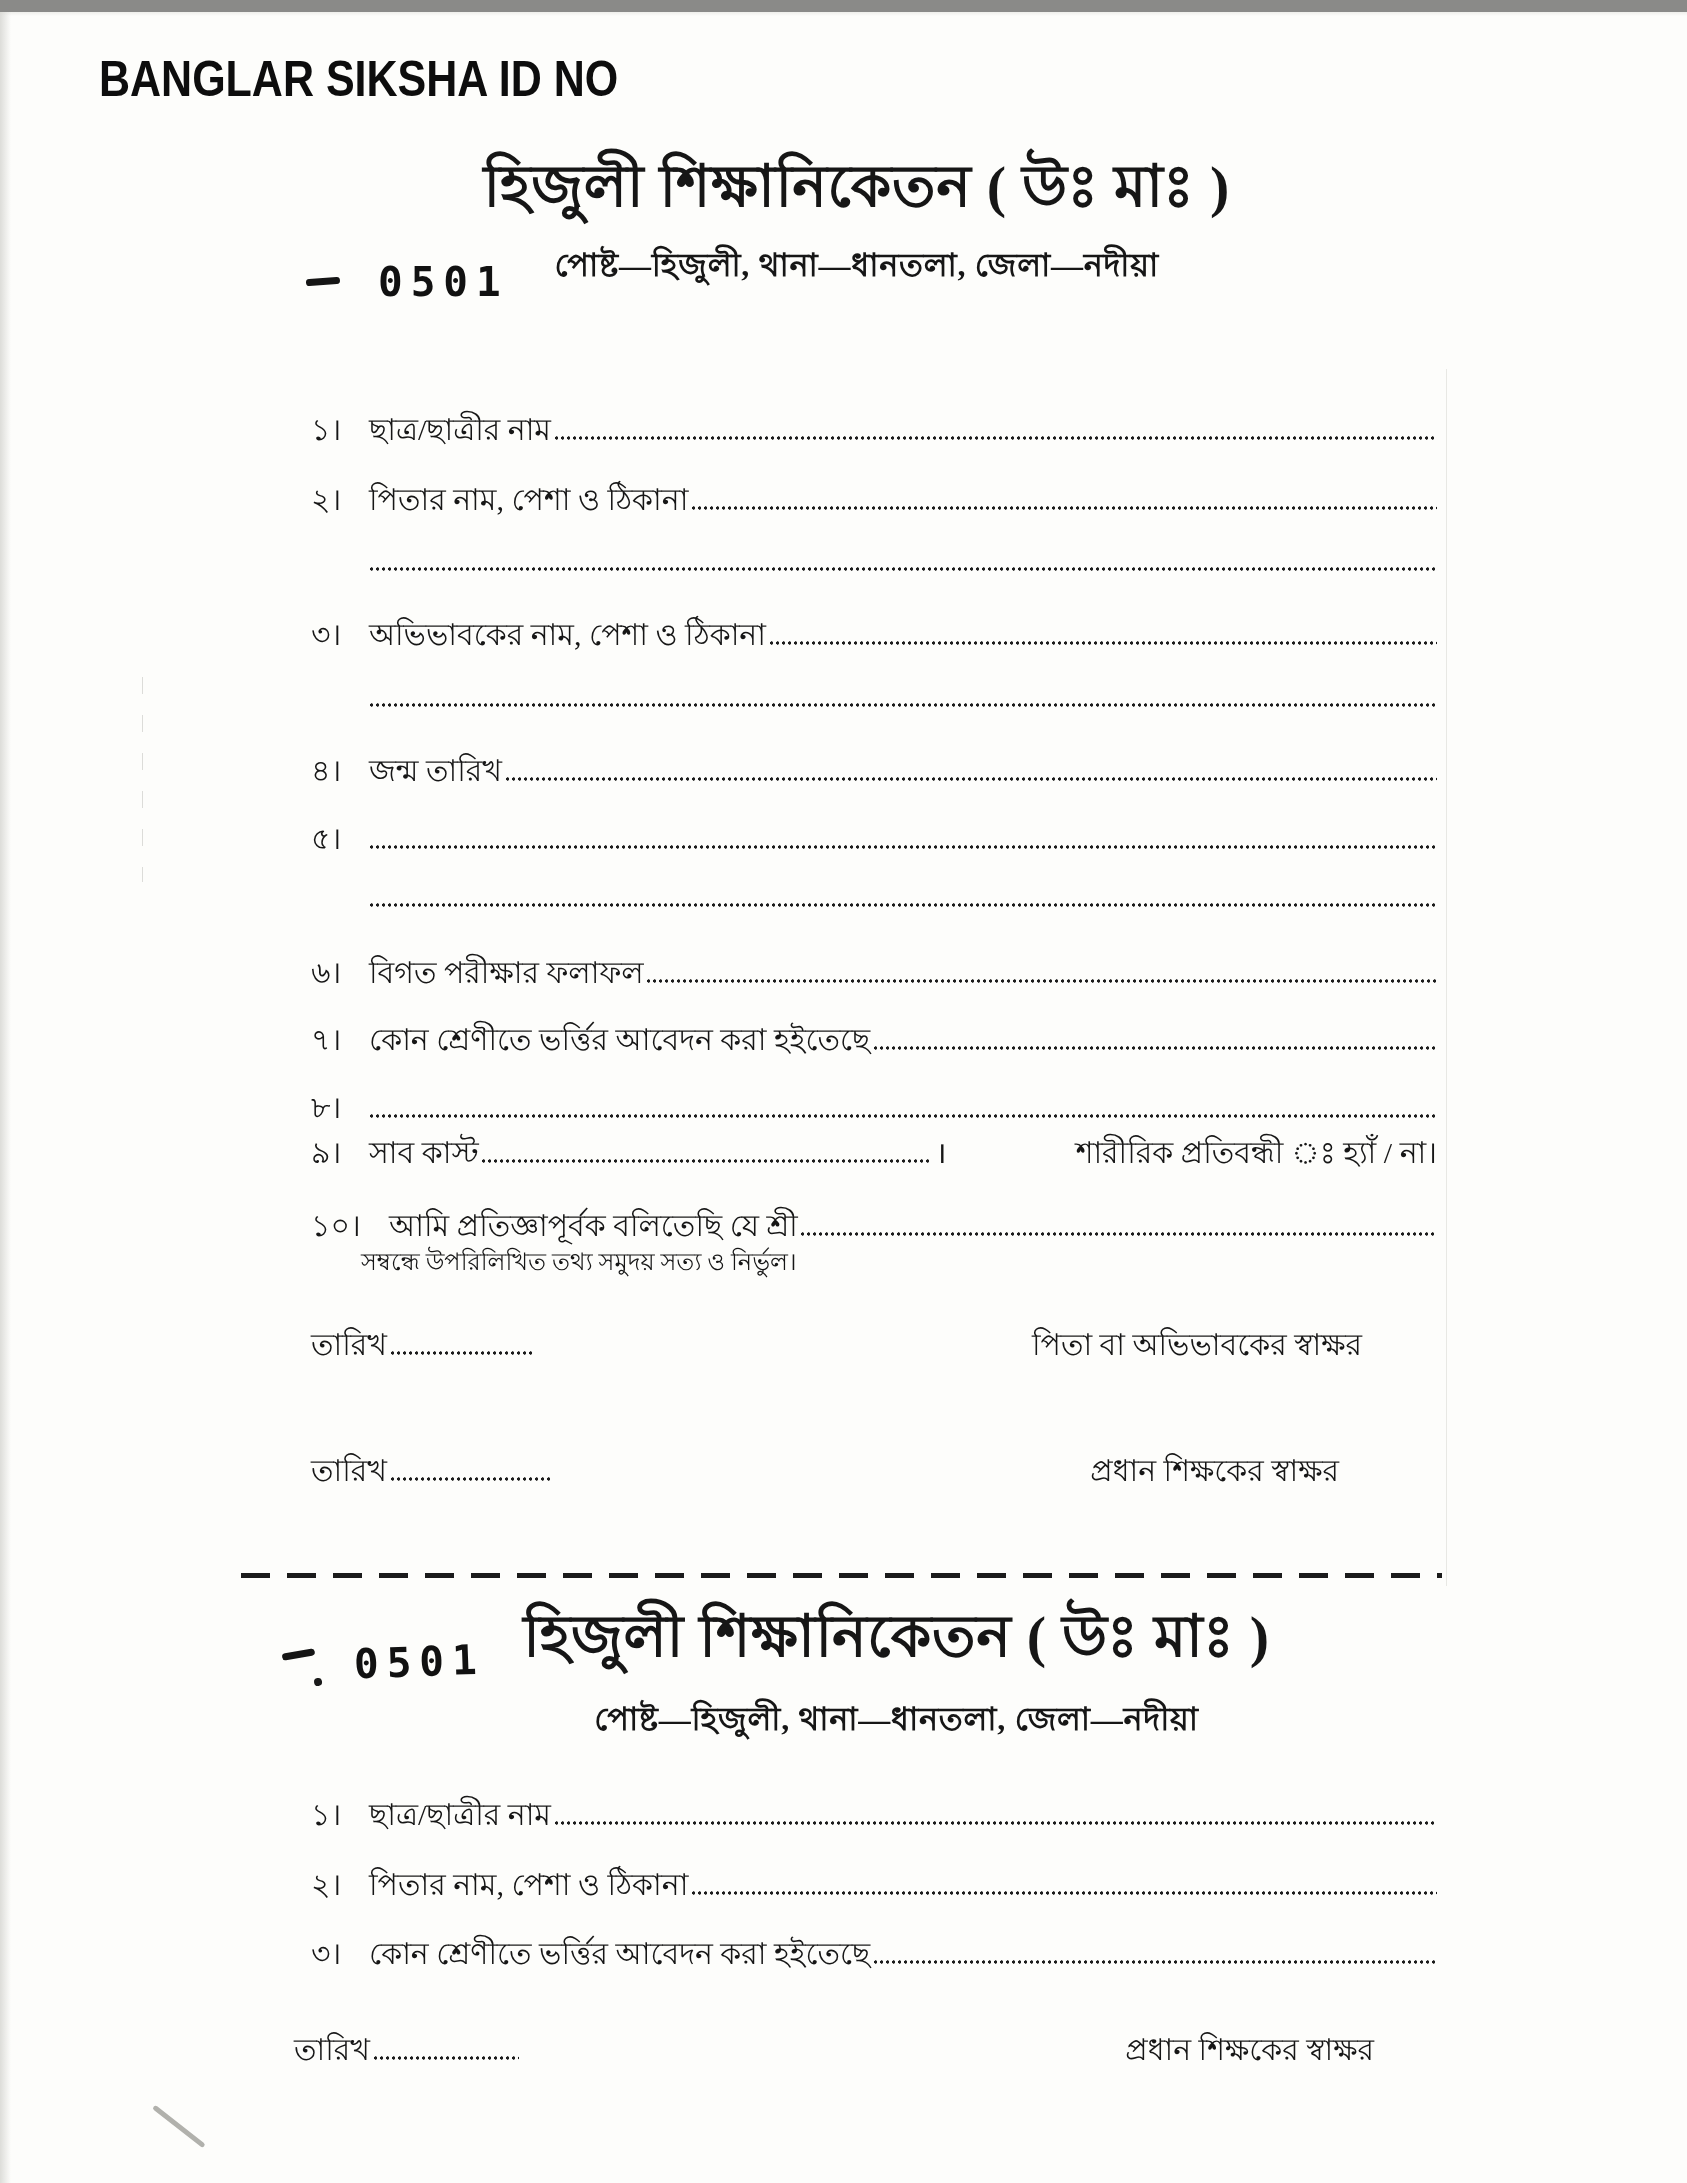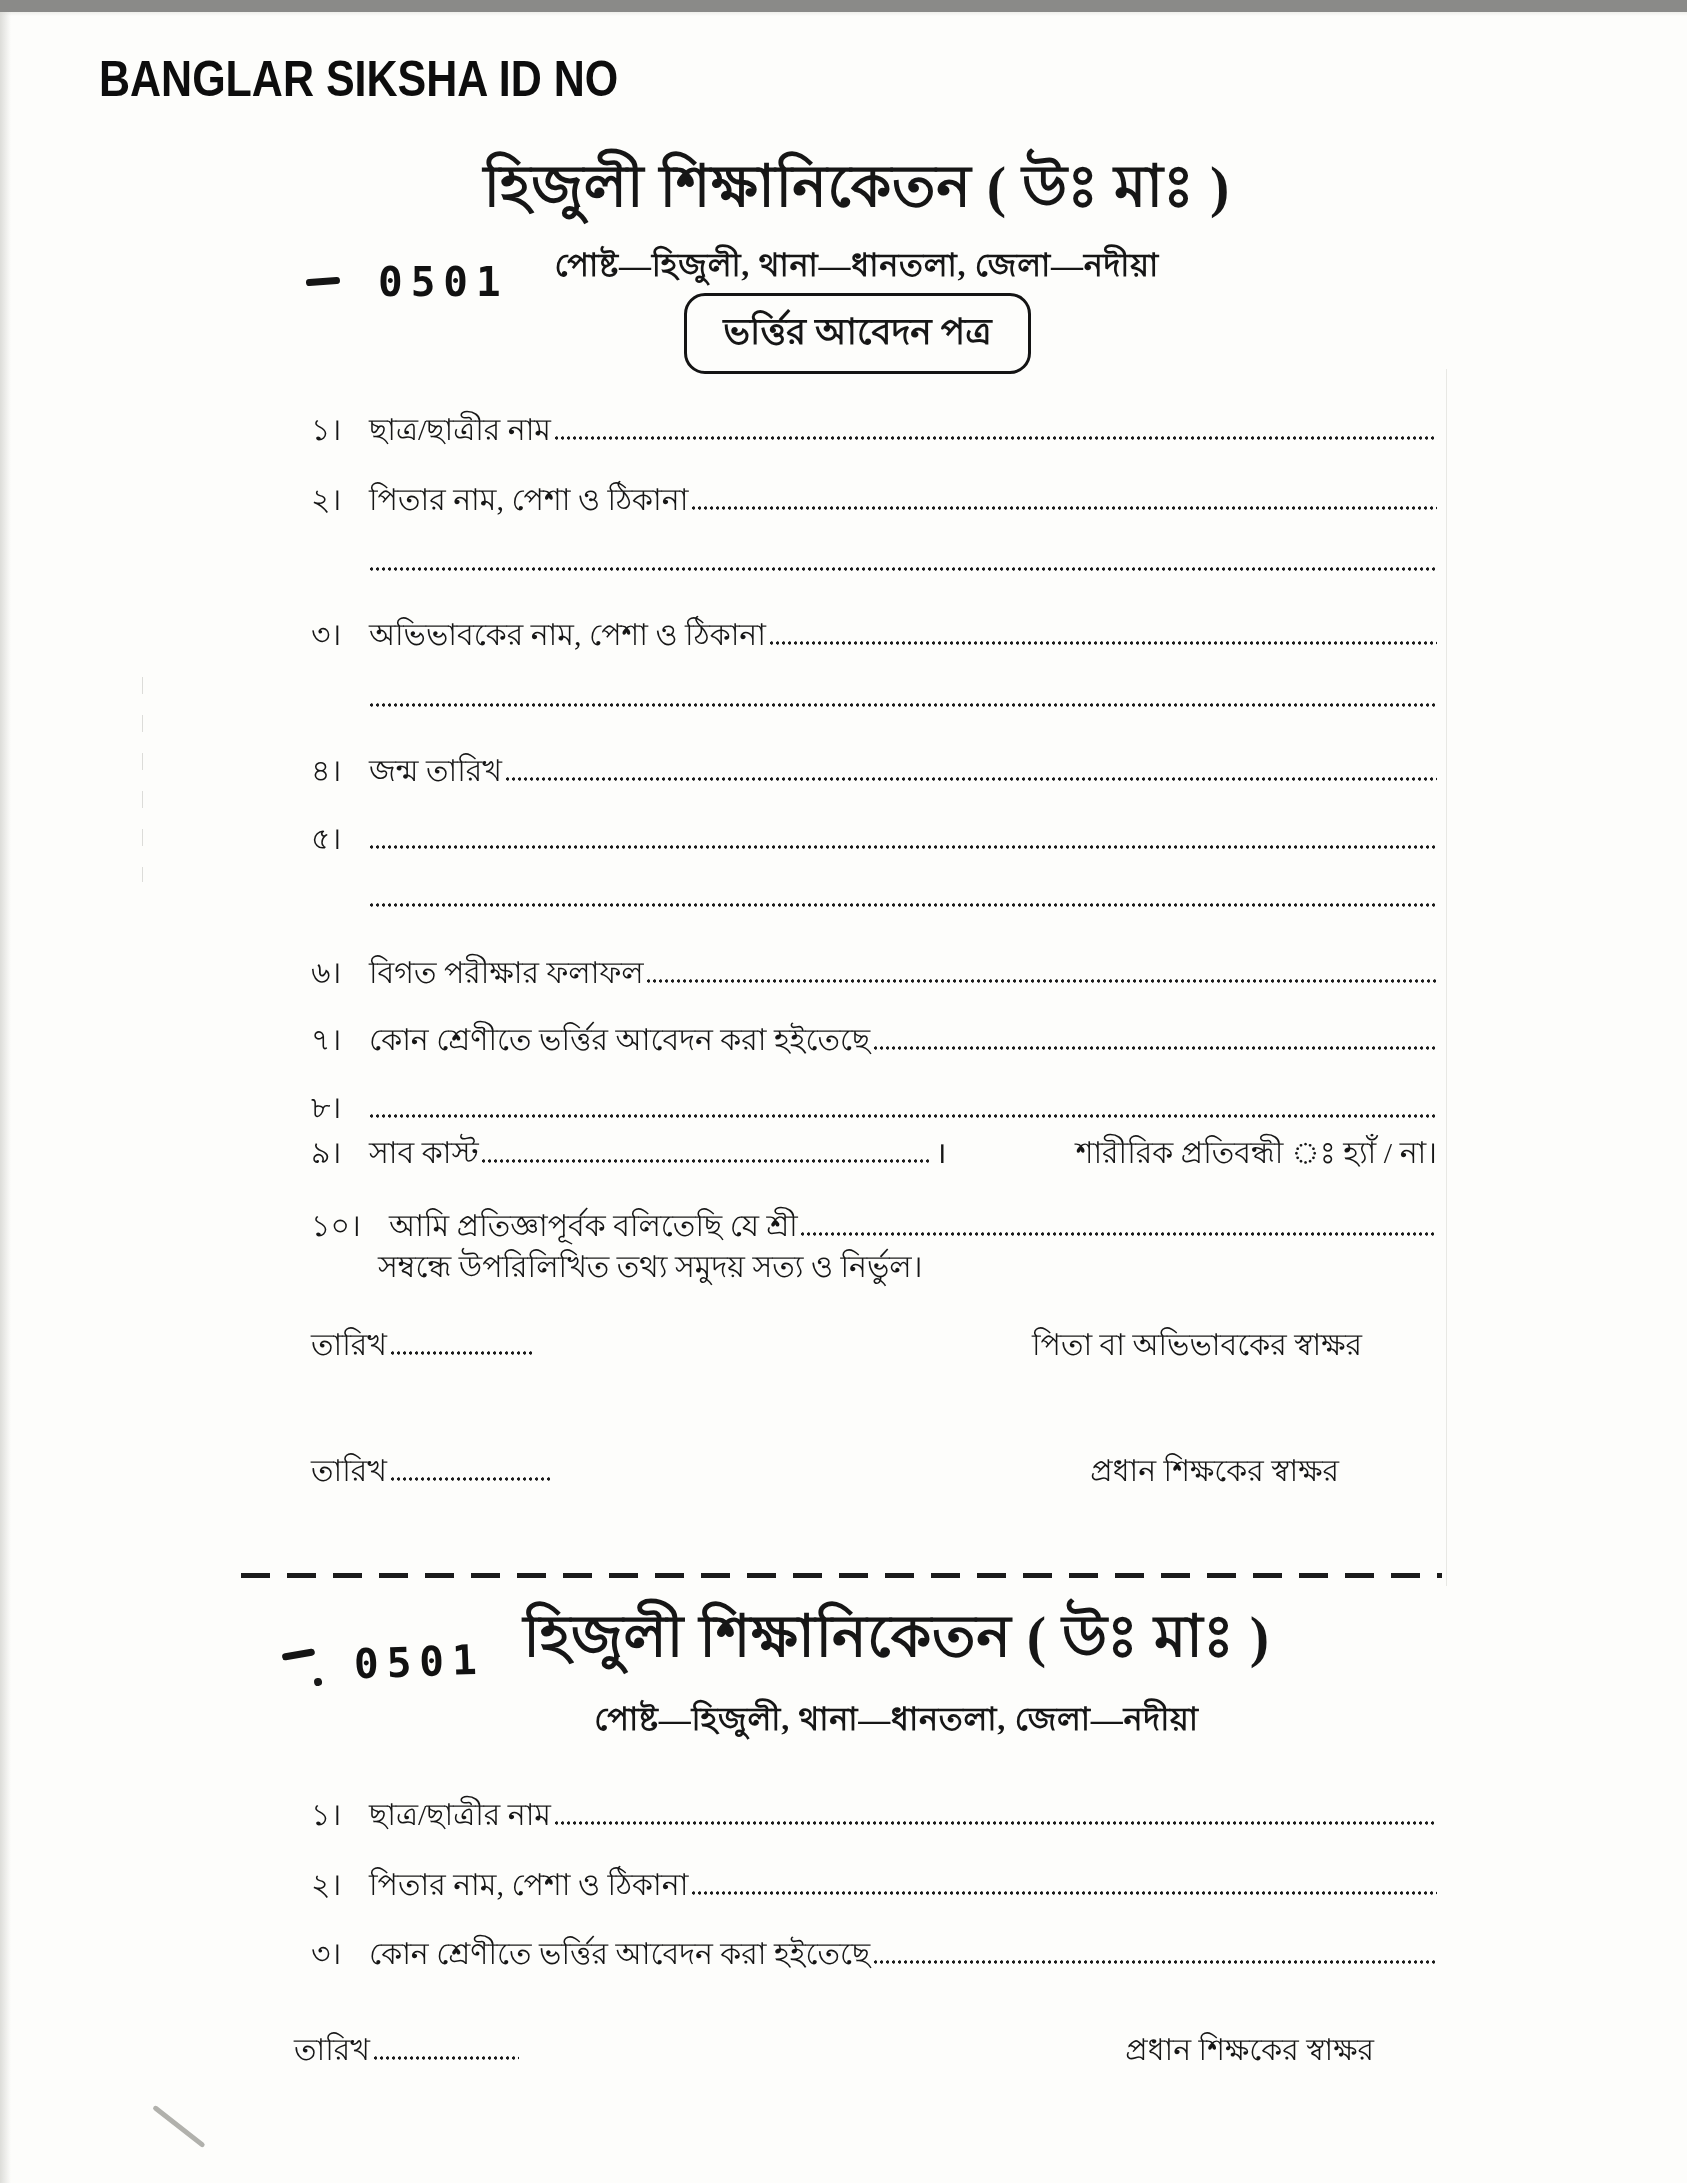--- a/index.html
+++ b/index.html
@@ -78,21 +78,21 @@
     flex:1 1 auto;height:6px;margin-bottom:5.3px;
     background-image:radial-gradient(circle at 2.6px 3px,#1c1c1c 1.4px,rgba(0,0,0,0) 1.9px);
     background-size:6px 6px;background-repeat:repeat-x;background-position:0 center;
   }
   .dots.fixed{flex:none;}
   .cont{
     position:absolute;left:369px;right:291px;height:6px;
     background-image:radial-gradient(circle at 2.6px 3px,#1c1c1c 1.4px,rgba(0,0,0,0) 1.9px);
     background-size:6px 6px;background-repeat:repeat-x;background-position:0 center;
   }
-  .plainline{position:absolute;left:378px;font-size:30px;white-space:nowrap;}
+  .plainline{position:absolute;left:361px;font-size:24px;white-space:nowrap;}
   .tail-danda{flex:none;padding:0 4px;}
   .right-label{flex:none;margin-left:auto;}
   .separator{
     position:absolute;left:241px;top:1561px;width:1201px;height:5.3px;
     background:repeating-linear-gradient(90deg,#1b1b1b 0 29px,rgba(0,0,0,0) 29px 46px);
   }
 </style>
 </head>
 <body>
 
@@ -106,23 +106,20 @@
   <div class="pen-mark"></div>
 
   <div class="eng-header">BANGLAR SIKSHA ID NO</div>
 
   <div class="center-band title1 school-title">হিজুলী শিক্ষানিকেতন ( উঃ মাঃ )</div>
   <div class="center-band addr1 school-addr">পোষ্ট—হিজুলী, থানা—ধানতলা, জেলা—নদীয়া</div>
 
   <div class="stamp-dash stamp1-dash"></div>
   <div class="stamp-digits stamp1-digits">0501</div>
 
-  <div class="form-title-box">
-    <span>ভর্ত্তির আবেদন পত্র</span>
-  </div>
 
   <div class="row" style="top:390px">
     <span class="no">১।</span>
     <span class="lbl">ছাত্র/ছাত্রীর নাম</span>
     <span class="dots"></span>
   </div>
 
   <div class="row" style="top:460px">
     <span class="no">২।</span>
     <span class="lbl">পিতার নাম, পেশা ও ঠিকানা</span>

